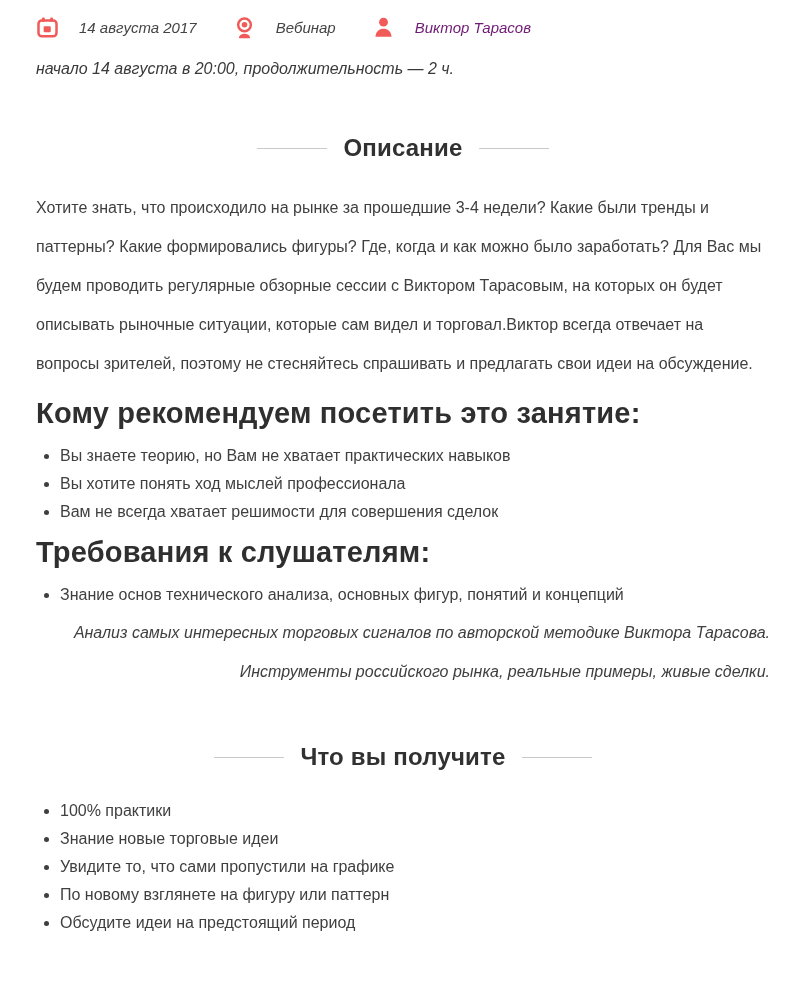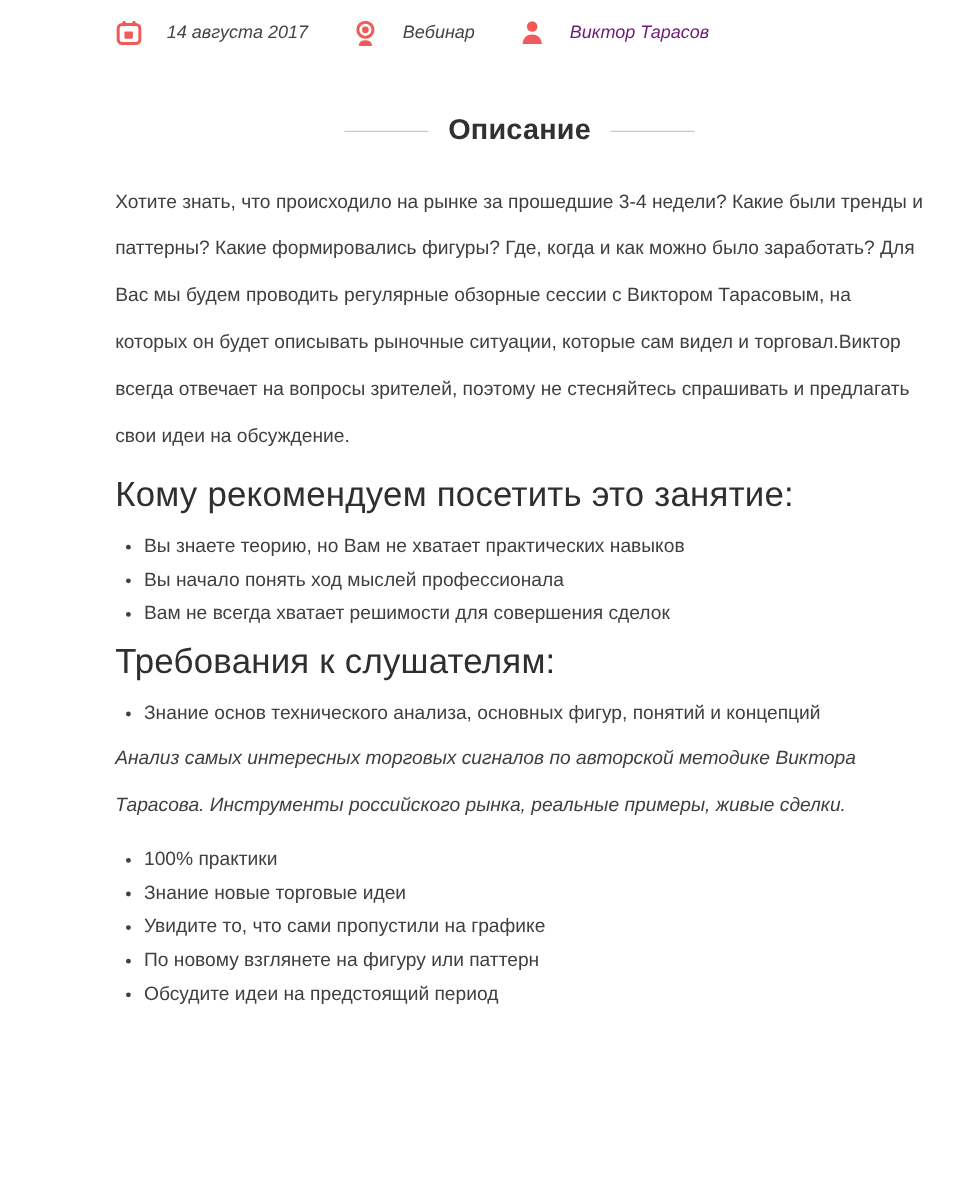--- a/index.html
+++ b/index.html
@@ -2,21 +2,21 @@
 <html lang="ru"><head>
 <meta charset="utf-8">
 <style>
   html, body { margin: 0; padding: 0; background: #ffffff; }
   .page {
     width: 800px;
     height: 996px;
     box-sizing: border-box;
     overflow: hidden;
     background: #ffffff;
-    padding: 16px 30px 0 96px;
+    padding: 16px 30px 0 36px;
     font-family: "Liberation Sans", sans-serif;
     color: #3f3f3f;
   }
 
   
   .meta-row {
     display: flex;
     align-items: center;
     column-gap: 36px;
     font-size: 15px;
@@ -57,26 +57,26 @@
     text-align: center;
   }
 
   
   .body-text {
     margin: 0;
     font-size: 16px;
     line-height: 39px;
     color: #3f3f3f;
   }
-  .body-text.italic { font-style: italic; }
+  .body-text.italic { font-style: italic; text-align: right; }
 
   h2.block-title {
     margin: 14px 0 0 0;
     font-size: 29px;
-    font-weight: 400;
+    font-weight: 700;
     color: #2f2f2f;
     letter-spacing: 0.2px;
   }
 
   ul.bullet-list {
     margin: 16px 0 0 0;
     padding-left: 24px;
     list-style: disc;
   }
   ul.bullet-list li {
@@ -117,44 +117,50 @@
       <span class="meta-icon">
         <svg viewBox="0 0 24 24" aria-hidden="true">
           <circle cx="12" cy="6.4" r="4.6" fill="currentColor"></circle>
           <path d="M3.6 21.6 C4.2 15.9 7.6 13.4 12 13.4 C16.4 13.4 19.8 15.9 20.4 21.6 Z" fill="currentColor"></path>
         </svg>
       </span>
       <a class="speaker-link" href="#">Виктор Тарасов</a>
     </div>
   </div>
 
+  <div class="schedule-line">начало 14 августа в 20:00, продолжительность — 2 ч.</div>
 
   <div class="section-header" style="margin-top:56px;">
     <span class="rule"></span>
     <span class="section-title">Описание</span>
     <span class="rule"></span>
   </div>
   <p class="body-text">Хотите знать, что происходило на рынке за прошедшие 3-4 недели? Какие были тренды и паттерны? Какие формировались фигуры? Где, когда и как можно было заработать? Для Вас мы будем проводить регулярные обзорные сессии с Виктором Тарасовым, на которых он будет описывать рыночные ситуации, которые сам видел и торговал.Виктор всегда отвечает на вопросы зрителей, поэтому не стесняйтесь спрашивать и предлагать свои идеи на обсуждение.</p>
 
   <h2 class="block-title">Кому рекомендуем посетить это занятие:</h2>
   <ul class="bullet-list">
 
   <li>Вы знаете теорию, но Вам не хватает практических навыков</li>
-      <li>Вы начало понять ход мыслей профессионала</li>
+      <li>Вы хотите понять ход мыслей профессионала</li>
       <li>Вам не всегда хватает решимости для совершения сделок</li>
     </ul>
 
   <h2 class="block-title">Требования к слушателям:</h2>
   <ul class="bullet-list">
 
   <li>Знание основ технического анализа, основных фигур, понятий и концепций</li>
     </ul>
 
   <p class="body-text italic">Анализ самых интересных торговых сигналов по авторской методике Виктора Тарасова. Инструменты российского рынка, реальные примеры, живые сделки.</p>
 
+  <div class="section-header" style="margin-top:52px; margin-bottom:30px;">
+    <span class="rule"></span>
+    <span class="section-title">Что вы получите</span>
+    <span class="rule"></span>
+  </div>
   <ul class="bullet-list">
 
   <li>100% практики</li>
       <li>Знание новые торговые идеи</li>
       <li>Увидите то, что сами пропустили на графике</li>
       <li>По новому взглянете на фигуру или паттерн</li>
       <li>Обсудите идеи на предстоящий период</li>
     </ul>
 
 </div>

